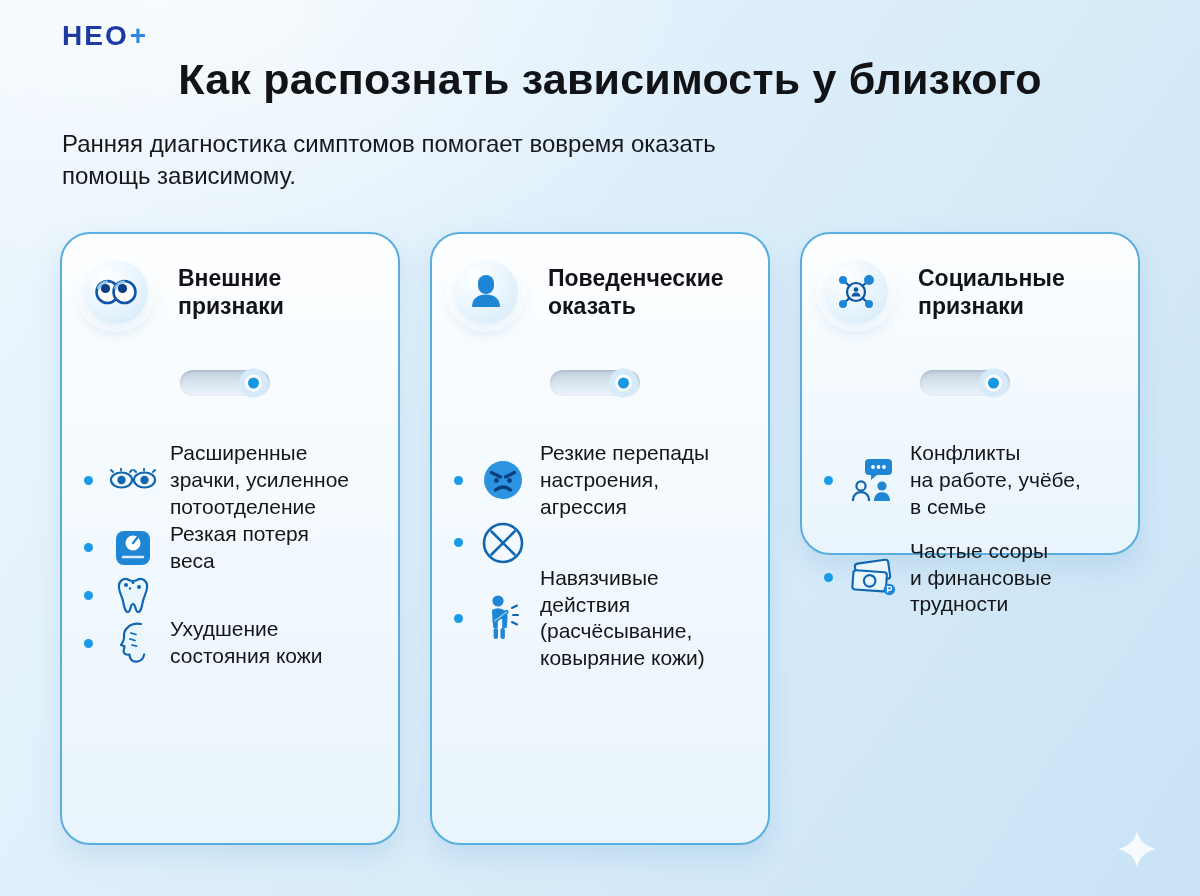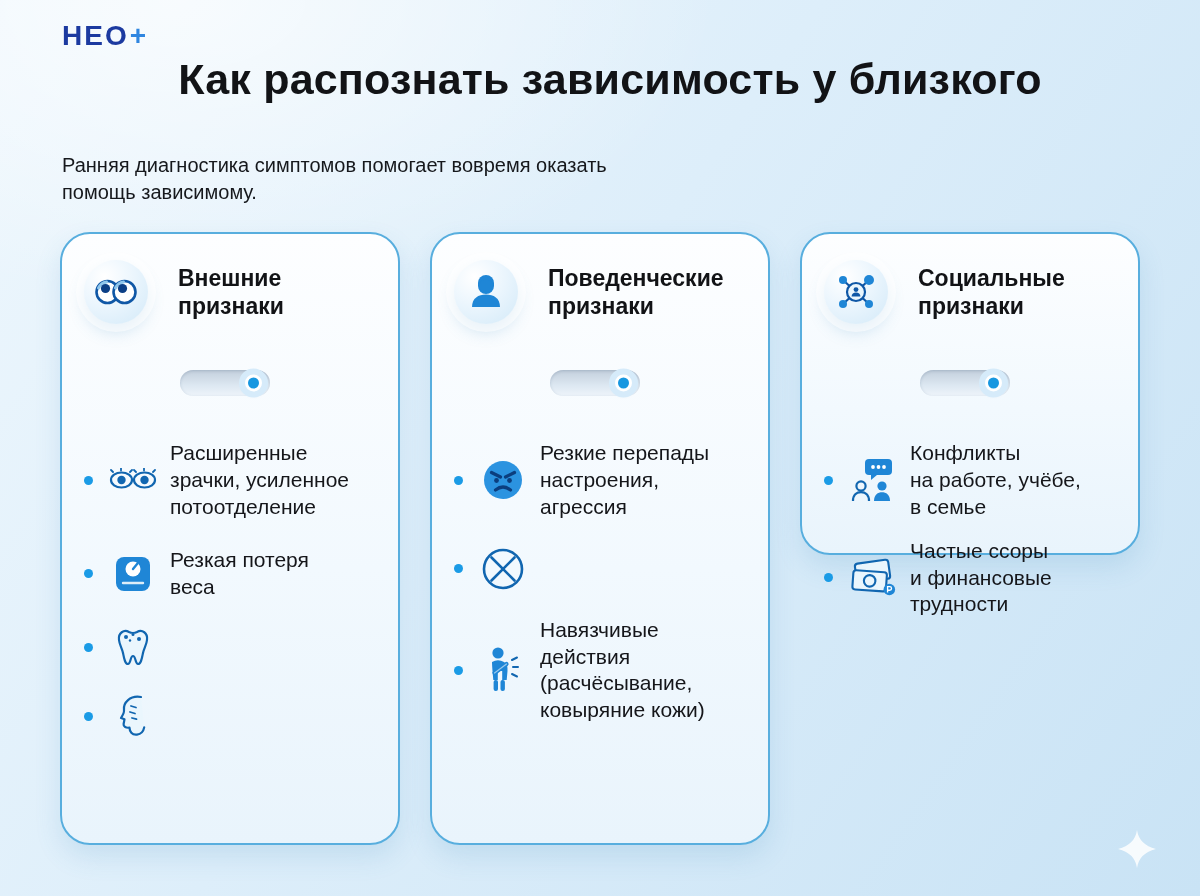--- a/index.html
+++ b/index.html
@@ -16,21 +16,21 @@
   
   .logo { position:absolute; left:62px; top:20px; font-size:28px; font-weight:800; letter-spacing:2px; }
   .logo .main { color:#1c3aa0; }
   .logo .plus { color:#2f86e0; margin-left:1px; }
   .page-title {
     position:absolute; left:60px; top:56px; width:1100px;
     font-size:43px; font-weight:800; letter-spacing:.2px; color:#121316; line-height:1.1;text-align:center;
   }
   .page-subtitle {
     position:absolute; left:62px; top:128px; width:950px;
-    font-size:20px; color:#16181c; line-height:1.33;margin-top:24px;
+    font-size:24px; color:#16181c; line-height:1.33;
   }
 
   
   .cards { position:absolute; left:60px; top:232px; display:flex; gap:30px; align-items:flex-start; }
   .card {
     width:340px; border-radius:30px; padding:26px 22px;
     border:2px solid #58aede;
     background:linear-gradient(180deg,#fdfeff 0%, #f2f9fe 55%, #e9f4fc 100%);
     box-shadow:0 12px 26px rgba(70,140,190,0.16);
   }
@@ -52,21 +52,21 @@
     background:linear-gradient(180deg,#c3cfdc 0%, #dde8f2 60%, #eef4fa 100%);
     box-shadow:inset 0 1px 3px rgba(70,100,130,0.25);
   }
   .toggle .knob {
     position:absolute; right:8px; top:50%; transform:translateY(-50%);
     width:17px; height:17px; border-radius:50%;
     background:#1797e0; border:3px solid #ffffff;
     box-shadow:0 0 0 6px #d6ebfa, 0 2px 5px rgba(50,110,170,0.35);
   }
 
-  .items { list-style:none; display:flex; flex-direction:column; gap:26px; }
+  .items { list-style:none; display:flex; flex-direction:column; }
   .card-social .items { gap:17px; }
   .item { display:flex; align-items:center; }
   .bullet { flex:0 0 9px; width:9px; height:9px; border-radius:50%; background:#1a9be6; margin-right:16px; }
   .item-icon { flex:0 0 48px; width:48px; display:flex; align-items:center; justify-content:center; margin-right:13px; }
   .item-text { font-size:21px; color:#15161a; line-height:1.28; }
 
   .sparkle { position:absolute; left:1116px; top:828px; opacity:.95; }
 </style>
 </head>
 <body>
@@ -144,35 +144,37 @@
           </span>
         </li>
         <li class="item">
           <span class="bullet"></span>
           <span class="item-icon">
             <svg width="32" height="44" viewBox="0 0 32 44">
               <path d="M24 3 C13 1 6 9 7 16 C7.4 19 5.5 21.5 4 24 L7.5 25.2 L6.6 30 C6.3 32.8 9 34.2 12.5 33.6 C12.6 37.4 14.8 41.2 20 40.6 C24.3 40.1 26.5 37 27.2 33.4" fill="#eaf6fd" stroke="#1166b0" stroke-width="2.2" stroke-linecap="round" stroke-linejoin="round"></path>
               <path d="M14 12 l5 1.5 M13 18 l5 1.5 M15 24 l4.5 1.2" stroke="#1166b0" stroke-width="1.8" stroke-linecap="round"></path>
             </svg>
           </span>
+          <span class="item-text pre">Ухудшение
+состояния кожи</span>
         </li>
       </ul>
     </section>
 
     <section class="card card-tall">
       <div class="card-header">
         <div class="icon-badge">
           <svg width="36" height="36" viewBox="0 0 36 36">
             <path d="M10 9 a8 8 0 0 1 16 0 l0 3 a8 8 0 0 1 -16 0 z" fill="#1f86d6"></path>
             <circle cx="18" cy="12" r="6.6" fill="#1f86d6"></circle>
             <path d="M4 33 c0 -9 6.5 -12.5 14 -12.5 s14 3.5 14 12.5 z" fill="#1f86d6"></path>
           </svg>
         </div>
         <h2 class="card-title pre">Поведенческие
-признаки</h2>
+оказать</h2>
       </div>
       <div class="toggle">
         <span class="knob"></span>
       </div>
       <ul class="items">
         <li class="item">
           <span class="bullet"></span>
           <span class="item-icon">
             <svg width="44" height="44" viewBox="0 0 44 44">
               <circle cx="22" cy="22" r="19" fill="#2b93e0"></circle>

